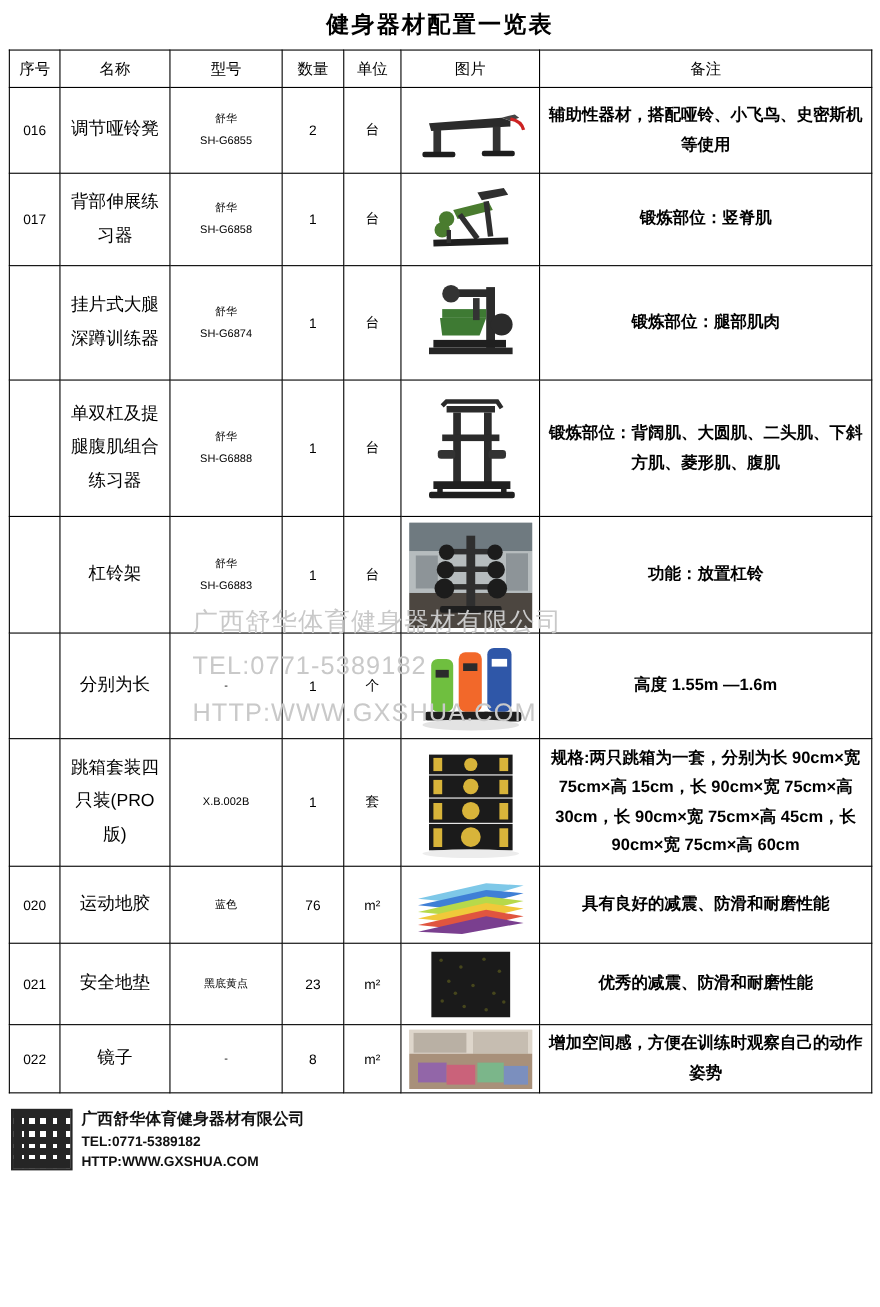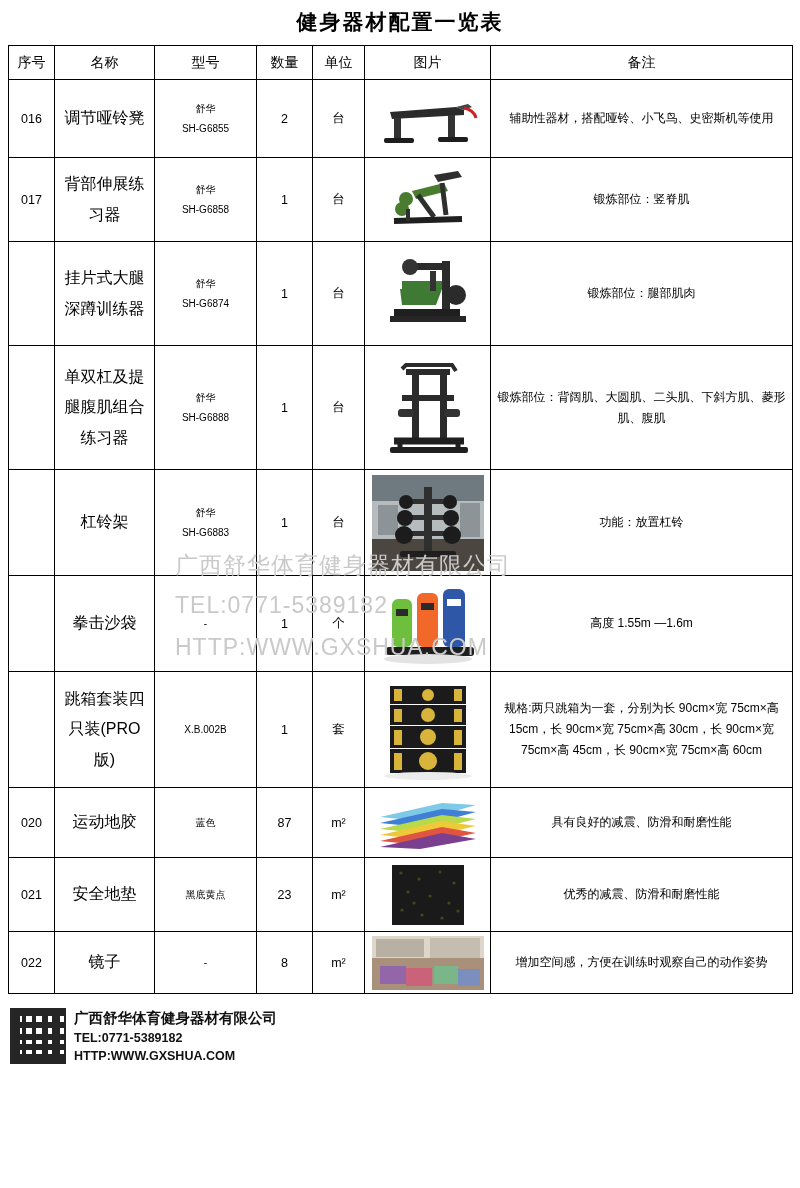--- a/index.html
+++ b/index.html
@@ -44,21 +44,22 @@
   table.equip thead th {
     height: 34px;
     font-weight: normal;
     font-size: 14px;
   }
   td.remark {
     text-align: left;
     padding-left: 8px;
     padding-right: 6px;
     line-height: 1.75;
-    font-size: 12px;
+    font-size: 15px;
+    font-weight: bold;
   }
   td.name { line-height: 1.9; font-size: 16px; }
   td.model { line-height: 2.0; font-size: 10px; }
   td.idx { font-size: 12.5px; }
   td.qty { font-size: 12.5px; }
   td.unit { font-size: 12.5px; }
   td.pic { padding: 2px; }
   .pic-wrap {
     width: 100%;
     height: 100%;
@@ -290,21 +291,21 @@
               <circle cx="80" cy="60" r="9" fill="#1c1c1c"></circle>
               <rect x="28" y="76" width="56" height="6" rx="2" fill="#1f1f1f"></rect>
             </svg>
           </div>
         </td>
         <td class="remark">功能：放置杠铃</td>
       </tr>
 
       <tr style="height:96px">
         <td class="idx"></td>
-        <td class="name">拳击沙袋</td>
+        <td class="name">分别为长</td>
         <td class="model">
           <div>-</div>
         </td>
         <td class="qty">1</td>
         <td class="unit">个</td>
         <td class="pic">
           <div class="pic-wrap">
             <svg class="ph" width="112" height="86" viewBox="0 0 112 86">
               <rect x="0" y="0" width="112" height="86" fill="#ffffff"></rect>
               <rect x="20" y="18" width="20" height="48" rx="6" fill="#6fbf3f"></rect>
@@ -359,21 +360,21 @@
         </td>
         <td class="remark">规格:两只跳箱为一套，分别为长 90cm×宽 75cm×高 15cm，长 90cm×宽 75cm×高 30cm，长 90cm×宽 75cm×高 45cm，长 90cm×宽 75cm×高 60cm</td>
       </tr>
 
       <tr style="height:70px">
         <td class="idx">020</td>
         <td class="name">运动地胶</td>
         <td class="model">
           <div>蓝色</div>
         </td>
-        <td class="qty">87</td>
+        <td class="qty">76</td>
         <td class="unit"><span>m²</span></td>
         <td class="pic">
           <div class="pic-wrap">
             <svg class="ph" width="112" height="56" viewBox="0 0 112 56">
               <rect x="0" y="0" width="112" height="56" fill="#ffffff"></rect>
               <path d="M8 22 L70 8 L104 10 L48 26 Z" fill="#7ec8e8"></path>
               <path d="M8 28 L70 14 L104 17 L48 32 Z" fill="#3f7fd6"></path>
               <path d="M8 34 L70 20 L104 24 L48 38 Z" fill="#b7d94a"></path>
               <path d="M8 40 L70 26 L104 31 L48 44 Z" fill="#f0c93a"></path>
               <path d="M8 46 L70 32 L104 38 L48 50 Z" fill="#e0553f"></path>

